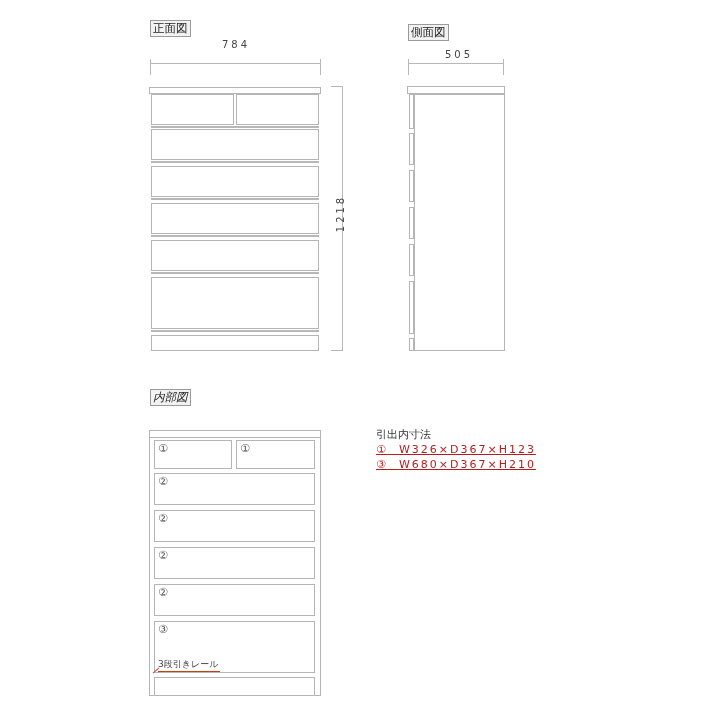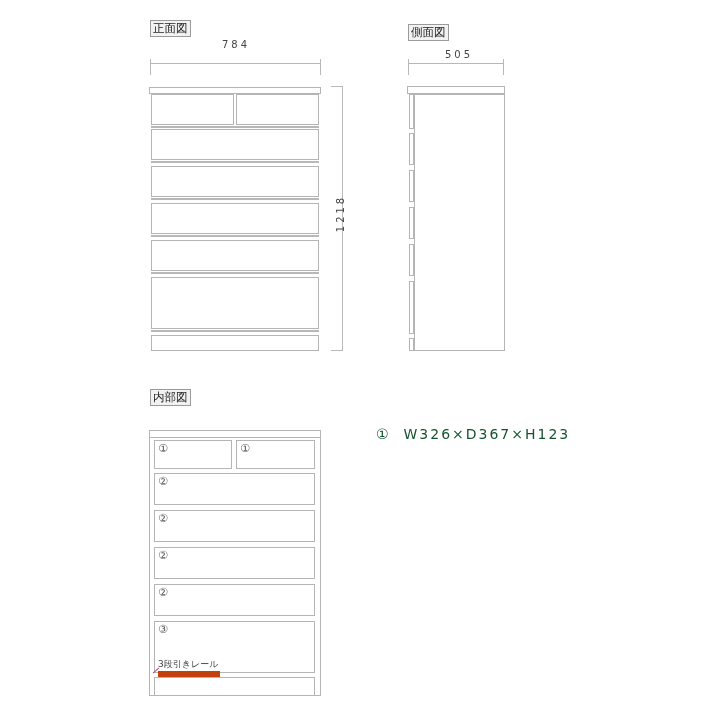--- a/index.html
+++ b/index.html
@@ -3,23 +3,23 @@
   <meta charset="utf-8">
   <style>
     html, body { margin:0; padding:0; background:#ffffff; }
     body { width:713px; height:713px; position:relative; overflow:hidden; font-family:"DejaVu Sans", sans-serif; color:#333; }
     .abs { position:absolute; box-sizing:border-box; }
     .label-box { border:1px solid #9a9a9a; background:#f2f2f2; font-size:11.5px; padding:1px 2px; line-height:13px; color:#222; }
     .dim-text { font-size:10px; letter-spacing:3px; color:#444; }
     .line { background:#b8b8b8; }
     .panel { border:1px solid #b5b5b5; background:#fff; }
     .num { font-size:11px; color:#555; }
-    .spec { font-size:14px; letter-spacing:2px; color:#14532d; line-height:15px; }
+    .spec { font-size:11px; letter-spacing:2px; color:#b91c1c; line-height:15px;text-decoration:underline; }
     .spec-title { font-size:11px; color:#333; }
-    .rail-label { font-size:9px; color:#444; border-bottom:7px solid #c2410c; padding-right:2px; }
+    .rail-label { font-size:9px; color:#444; border-bottom:1px solid #c2410c; padding-right:2px; }
   </style>
 </head>
 <body>
 
 <div class="abs label-box" style="left:150px;top:20px;">正面図</div>
 <div class="abs dim-text" style="left:222px;top:39px;">784</div>
 <div class="abs line" style="left:150px;top:63px;width:170px;height:1px;"></div>
 <div class="abs line" style="left:150px;top:59px;width:1px;height:16px;"></div>
 <div class="abs line" style="left:320px;top:59px;width:1px;height:16px;"></div>
 
@@ -57,21 +57,21 @@
   <div class="abs panel" style="left:7px;top:8px;width:91px;height:257px;"></div>
   <div class="abs panel" style="left:2px;top:8px;width:5px;height:35px;"></div>
   <div class="abs panel" style="left:2px;top:47px;width:5px;height:32px;"></div>
   <div class="abs panel" style="left:2px;top:84px;width:5px;height:32px;"></div>
   <div class="abs panel" style="left:2px;top:121px;width:5px;height:32px;"></div>
   <div class="abs panel" style="left:2px;top:158px;width:5px;height:32px;"></div>
   <div class="abs panel" style="left:2px;top:195px;width:5px;height:53px;"></div>
   <div class="abs panel" style="left:2px;top:252px;width:5px;height:13px;"></div>
 </div>
 
-<div class="abs label-box" style="left:150px;top:389px;">内部図</div>
+<div class="abs label-box" style="left:150px;top:389px;font-style:italic;">内部図</div>
 
 <div class="abs" style="left:149px;top:430px;width:172px;height:266px;">
   <div class="abs panel" style="left:0;top:0;width:172px;height:8px;"></div>
   <div class="abs panel" style="left:0;top:8px;width:172px;height:258px;border-top:none;"></div>
   <div class="abs panel" style="left:5px;top:10px;width:78px;height:29px;">
     <span class="abs num" style="left:3px;top:1px;">①</span>
   </div>
   <div class="abs panel" style="left:87px;top:10px;width:79px;height:29px;">
     <span class="abs num" style="left:3px;top:1px;">①</span>
   </div>
@@ -89,16 +89,20 @@
   </div>
   <div class="abs panel" style="left:5px;top:191px;width:161px;height:52px;">
     <span class="abs num" style="left:3px;top:1px;">③</span>
     <span class="abs rail-label" style="left:3px;top:36px;">3段引きレール</span>
   </div>
   <div class="abs" style="left:3px;top:240px;width:8px;height:1px;background:#c04060;transform:rotate(-40deg);"></div>
   <div class="abs panel" style="left:5px;top:247px;width:161px;height:19px;"></div>
 </div>
 
 <div class="abs" style="left:376px;top:427px;">
+  <div class="spec-title">引出内寸法</div>
   <div class="spec">
     <span>①</span>&nbsp;&nbsp;<span>W326×D367×H123</span>
+  </div>
+  <div class="spec">
+    <span>③</span>&nbsp;&nbsp;<span>W680×D367×H210</span>
   </div>
 </div>
 
 </body></html>

